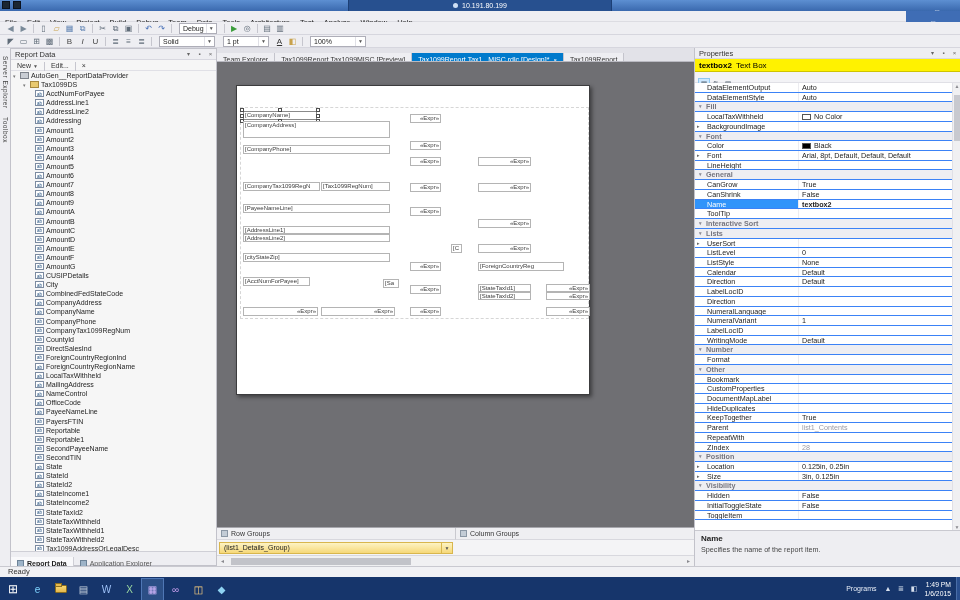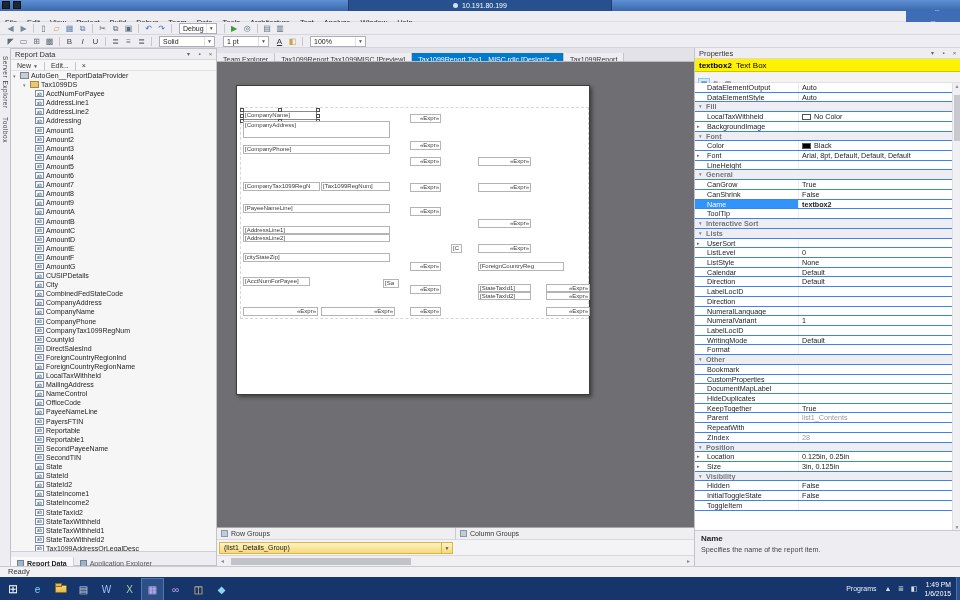--- a/index.html
+++ b/index.html
@@ -351,20 +351,24 @@
           <div class="pval"><span>1</span></div>
         </div>
         <div class="prow">
           <div class="pname"><span>LabelLocID</span></div>
           <div class="pval"><span></span></div>
         </div>
         <div class="prow">
           <div class="pname"><span>WritingMode</span></div>
           <div class="pval"><span>Default</span></div>
         </div>
+        <div class="prow pcat">
+          <span class="catg">▾</span>
+          <span>Number</span>
+        </div>
         <div class="prow">
           <div class="pname"><span>Format</span></div>
           <div class="pval"><span></span></div>
         </div>
         <div class="prow pcat">
           <span class="catg">▾</span>
           <span>Other</span>
         </div>
         <div class="prow">
           <div class="pname"><span>Bookmark</span></div>

